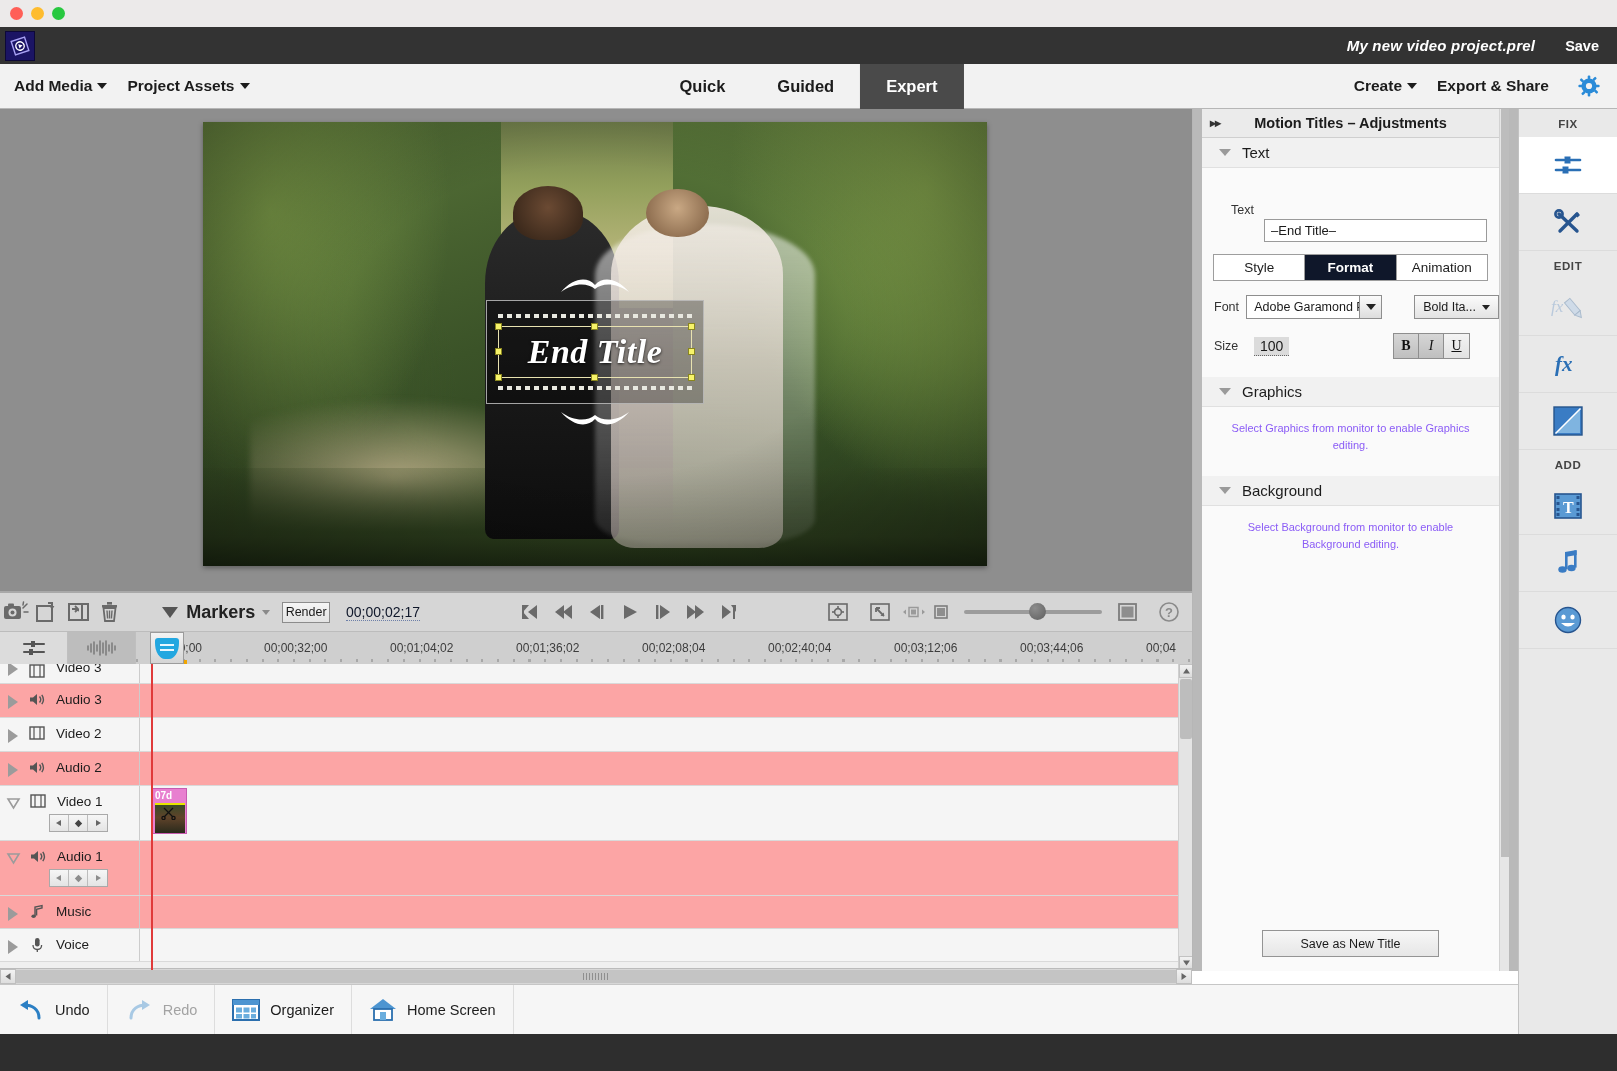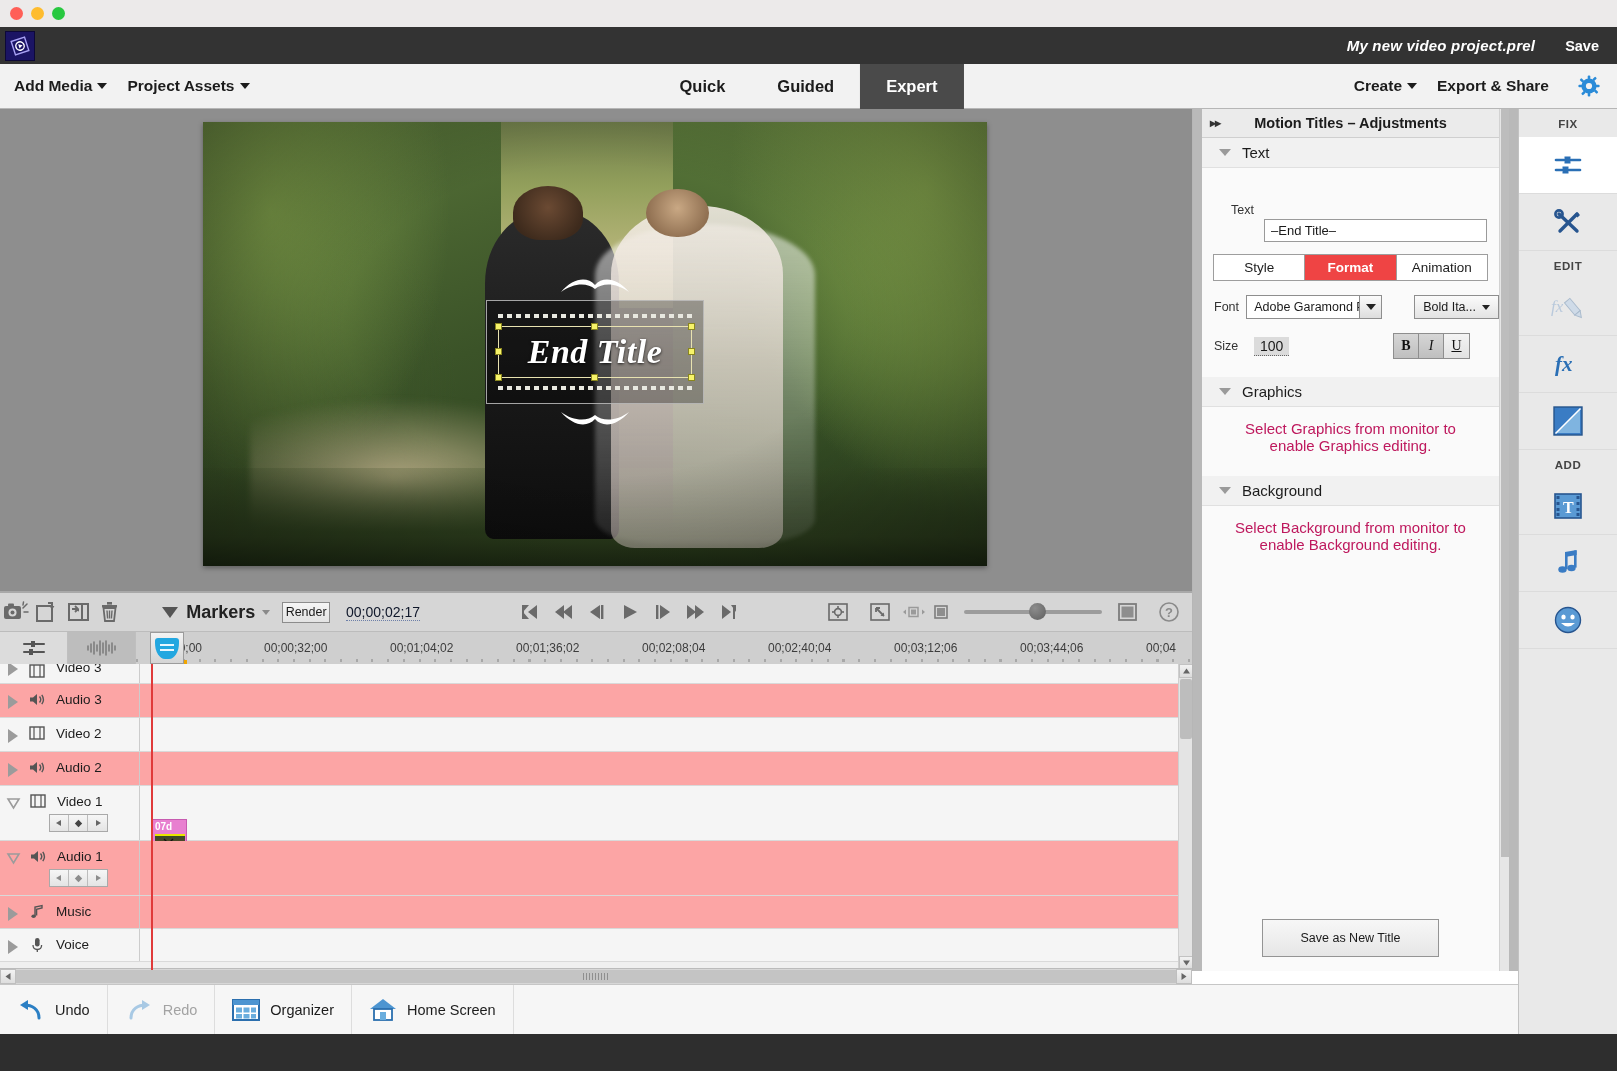--- a/index.html
+++ b/index.html
@@ -232,21 +232,21 @@
   .sub-tabs {
     display: flex; margin: 12px 11px 0 11px; border: 1px solid #9d9d9d;
     height: 27px; overflow: hidden; background: #fff;
   }
   .sub-tab {
     flex: 1; display: flex; align-items: center; justify-content: center;
     font-size: 13.5px; color: #1c1c1c; cursor: pointer;
     border-right: 1px solid #9d9d9d;
   }
   .sub-tab:last-child { border-right: none; }
-  .sub-tab.active { background: #ef4444; color: #ffffff; font-weight: bold; }
+  .sub-tab.active { background: #0f172a; color: #ffffff; font-weight: bold; }
 
   .fmt-row { display: flex; align-items: center; padding: 14px 0 0 12px; }
   .fmt-label { font-size: 12.5px; color: #333; width: 34px; margin-right: 6px; }
   .combo {
     display: flex; align-items: stretch; height: 24px; border: 1px solid #8e8e8e; background: #fff;
   }
   .combo .val { display:flex; align-items:center; padding: 0 7px; font-size: 12.5px; color:#1a1a1a; white-space: nowrap; }
   .combo .arrow {
     width: 22px; display:flex; align-items:center; justify-content:center;
     background: linear-gradient(180deg,#fbfbfb,#dddddd); border-left: 1px solid #8e8e8e;
@@ -271,29 +271,29 @@
     background: linear-gradient(180deg,#d6d6d6,#bfbfbf); cursor: pointer;
   }
   .bius div:last-child { border-right: none; background: linear-gradient(180deg,#f4f4f4,#e2e2e2); }
   .bius .b { font-weight: bold; font-family: "Liberation Serif", serif; }
   .bius .i { font-style: italic; font-family: "Liberation Serif", serif; }
   .bius .u { text-decoration: underline; font-family: "Liberation Serif", serif; }
   .color-row { display:flex; align-items:center; justify-content:flex-end; padding: 18px 22px 0 0; }
   .color-label { font-size: 12.5px; color:#333; margin-right: 16px; }
   .swatch-palette { width: 18px; height: 18px; cursor: pointer; }
   .hint {
-    font-size: 15px; color: #be185d; text-align: center; line-height: 17px;
+    font-size: 11px; color: #8b5cf6; text-align: center; line-height: 17px;
     padding: 13px 22px 22px 22px;
   }
   .save-title-wrap {
     position: absolute; left: 9px; right: 19px; bottom: 14px;
     display: flex; justify-content: center;
   }
   .save-title-btn {
-    width: 177px; height: 38px; border: 1px solid #949494;
+    width: 177px; height: 27px; border: 1px solid #949494;
     background: linear-gradient(180deg,#f7f7f7,#e6e6e6);
     font-size: 12.5px; color: #1a1a1a; display: flex; align-items: center; justify-content: center;
     cursor: pointer;
   }
 
   
   .rail {
     position: absolute; left: 1518px; top: 109px; width: 99px; height: 962px;
     background: #e9e9e9; border-left: 1px solid #c2c2c2;
   }
@@ -414,21 +414,21 @@
   .trk-name { font-size: 13.5px; color: #1c1c1c; }
   .keyframe-nav {
     position: absolute; left: 49px; top: 28px; display: flex; border: 1px solid #a9a9a9;
     background: linear-gradient(180deg,#f6f6f6,#e4e4e4);
   }
   .keyframe-nav span {
     width: 19px; height: 16px; display:flex; align-items:center; justify-content:center;
     border-right: 1px solid #bdbdbd; cursor: pointer;
   }
   .keyframe-nav span:last-child { border-right: none; }
-  .track-lane { position: relative; flex: 1; margin-top: 31px; }
+  .track-lane { position: relative; flex: 1; }
 
   .clip {
     position: absolute; left: 11px; top: 2px; width: 36px; height: 46px;
     background: #e87fd0; border: 1px solid #c75bb0; overflow: hidden; cursor: pointer;
   }
   .clip-title {
     height: 14px; background: #e87fd0; color: #ffffff;
     font-size: 10px; font-weight: bold; padding-left: 3px; line-height: 14px;
   }
   .clip-thumb {

